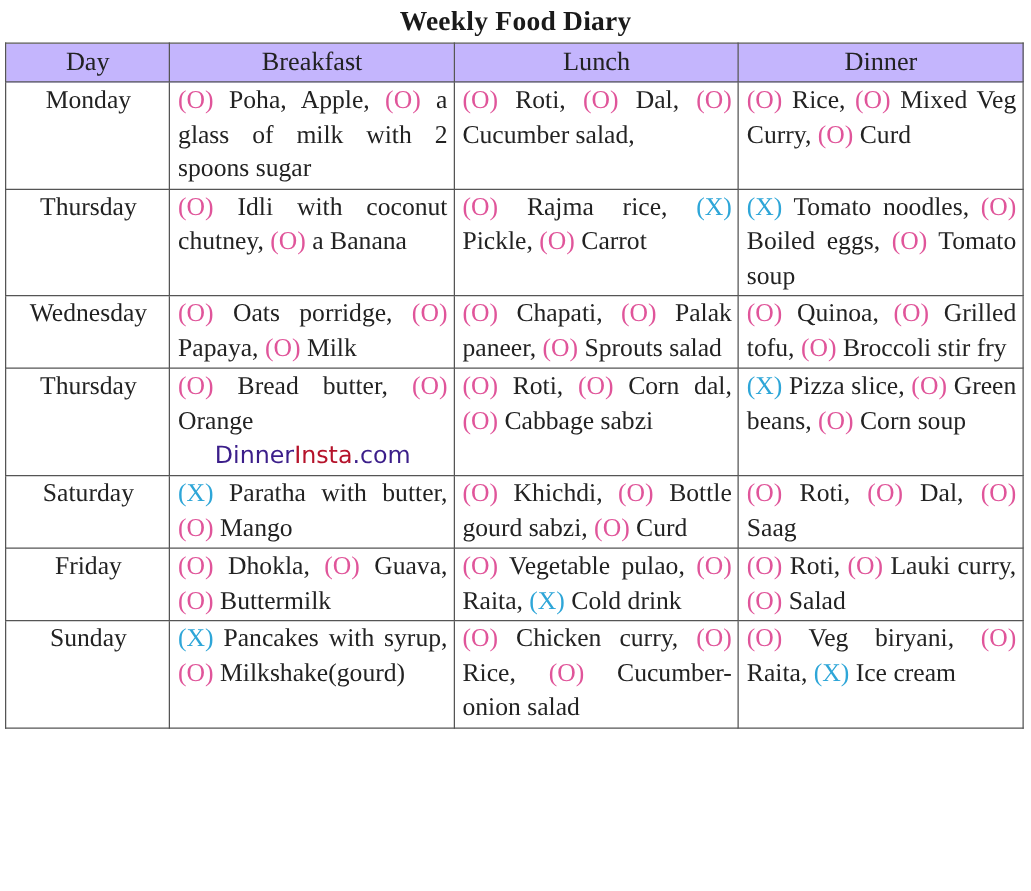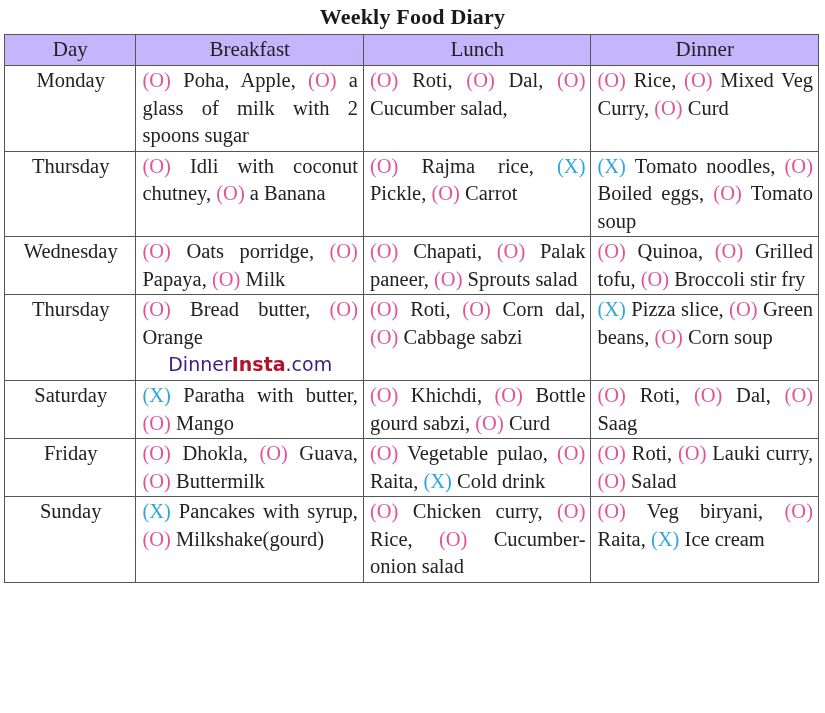--- a/index.html
+++ b/index.html
@@ -11,21 +11,21 @@
                 font-family:"Liberation Serif",serif; font-size:20.5px; line-height:27.5px; table-layout:fixed; }
   table.diary th, table.diary td { border:1.5px solid #555; vertical-align:top; padding:1px 5px 1px 6px; }
   table.diary th { background:#c4b5fd; font-weight:normal; font-size:21px; text-align:center; height:28px; padding:1px 4px; }
   td.day { text-align:center; }
   td.meal { text-align:justify;margin-top:36px; }
   .o { color:#e0559a; }
   .x { color:#2ea6d8; }
   .col-day { width:130px; } .col-b { width:225px; } .col-l { width:225px; } .col-d { width:225px; }
   .wm { display:block; font-family:"DejaVu Sans","Liberation Sans",sans-serif; font-size:19px; font-weight:500;
         color:#3b1e8a; text-align:center; line-height:30px; margin-top:-2px; }
-  .wm .red { color:#b5122a;font-weight:bold; }
+  .wm .red { color:#b5122a; }
 </style>
 </head>
 <body>
 
 <div class="title">Weekly Food Diary</div>
 
 <table class="diary">
   <colgroup>
       <col class="col-day">
       <col class="col-b">

